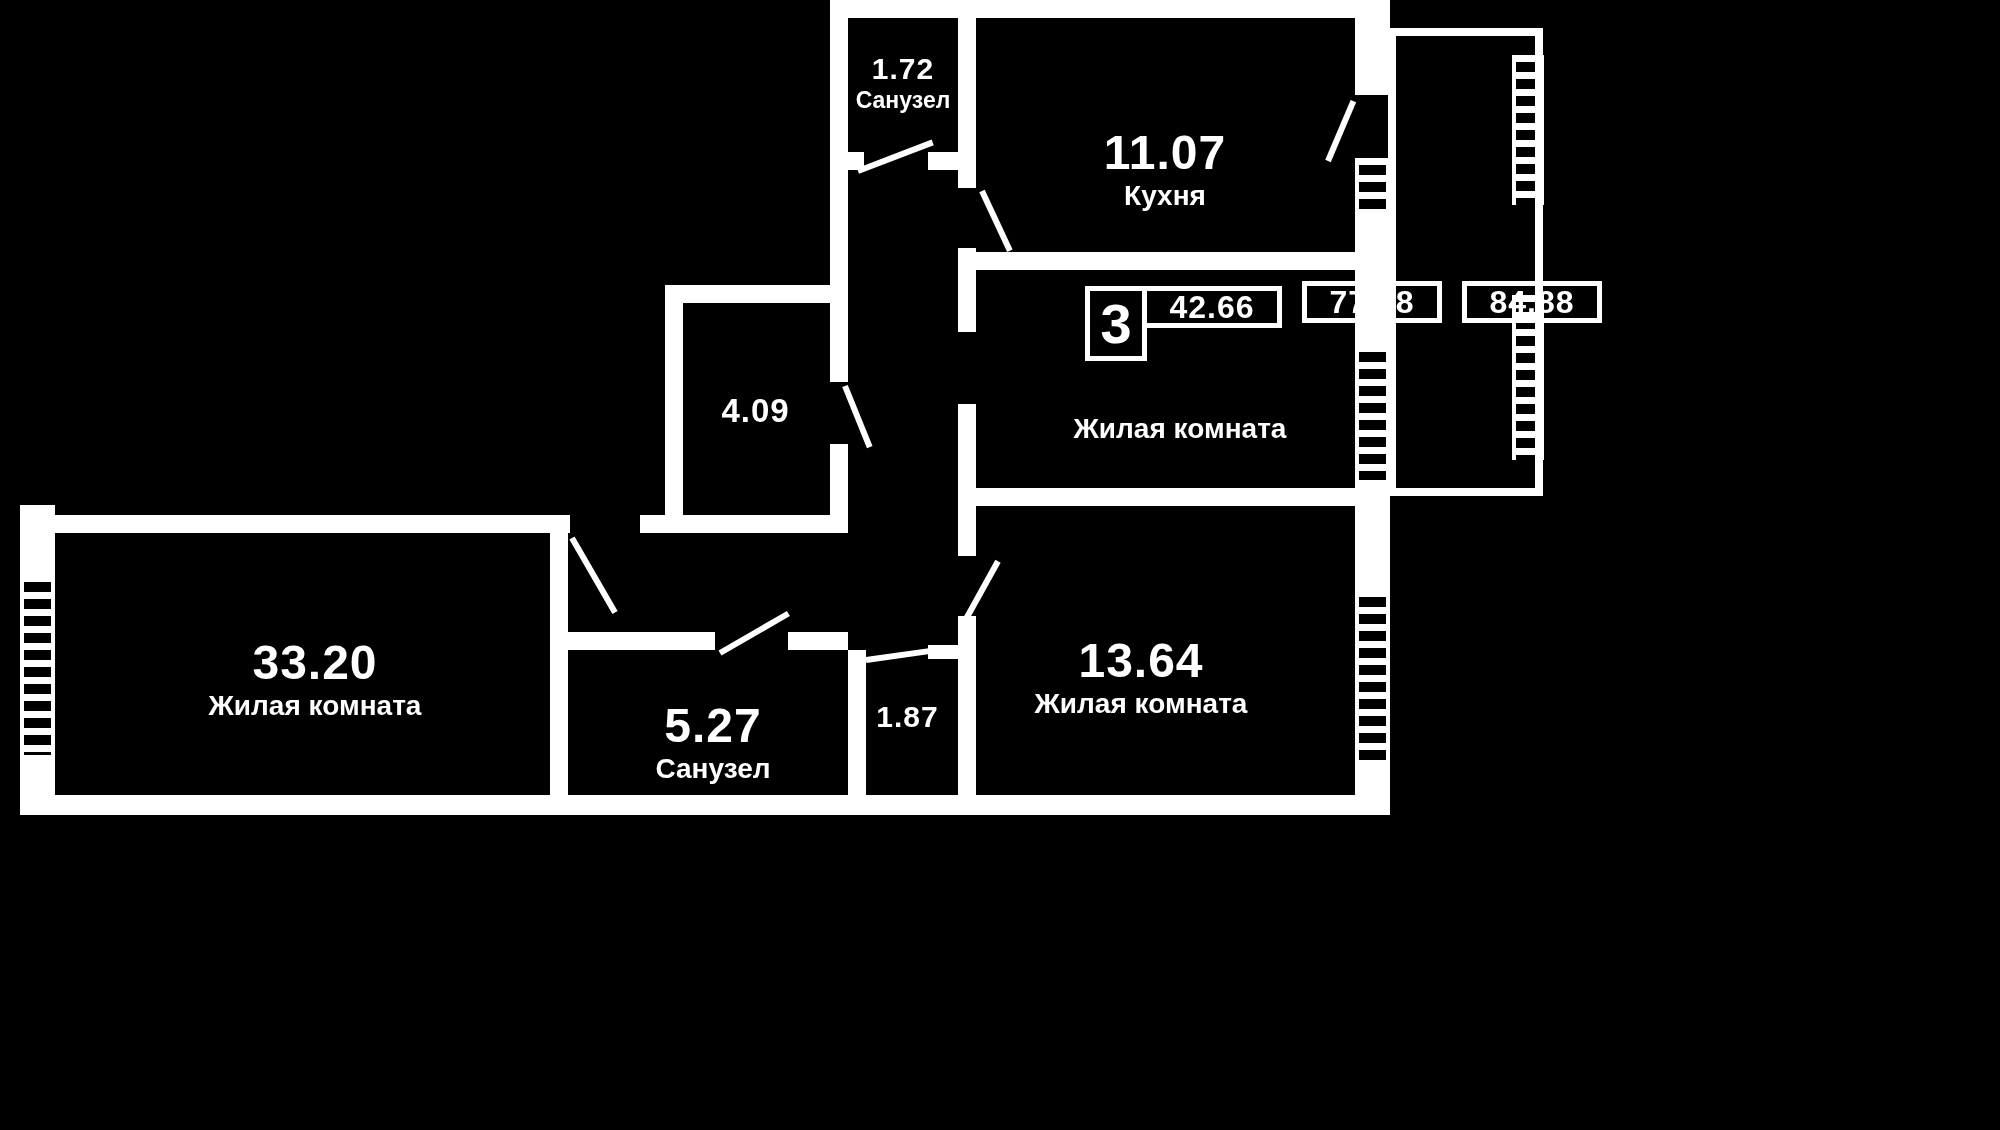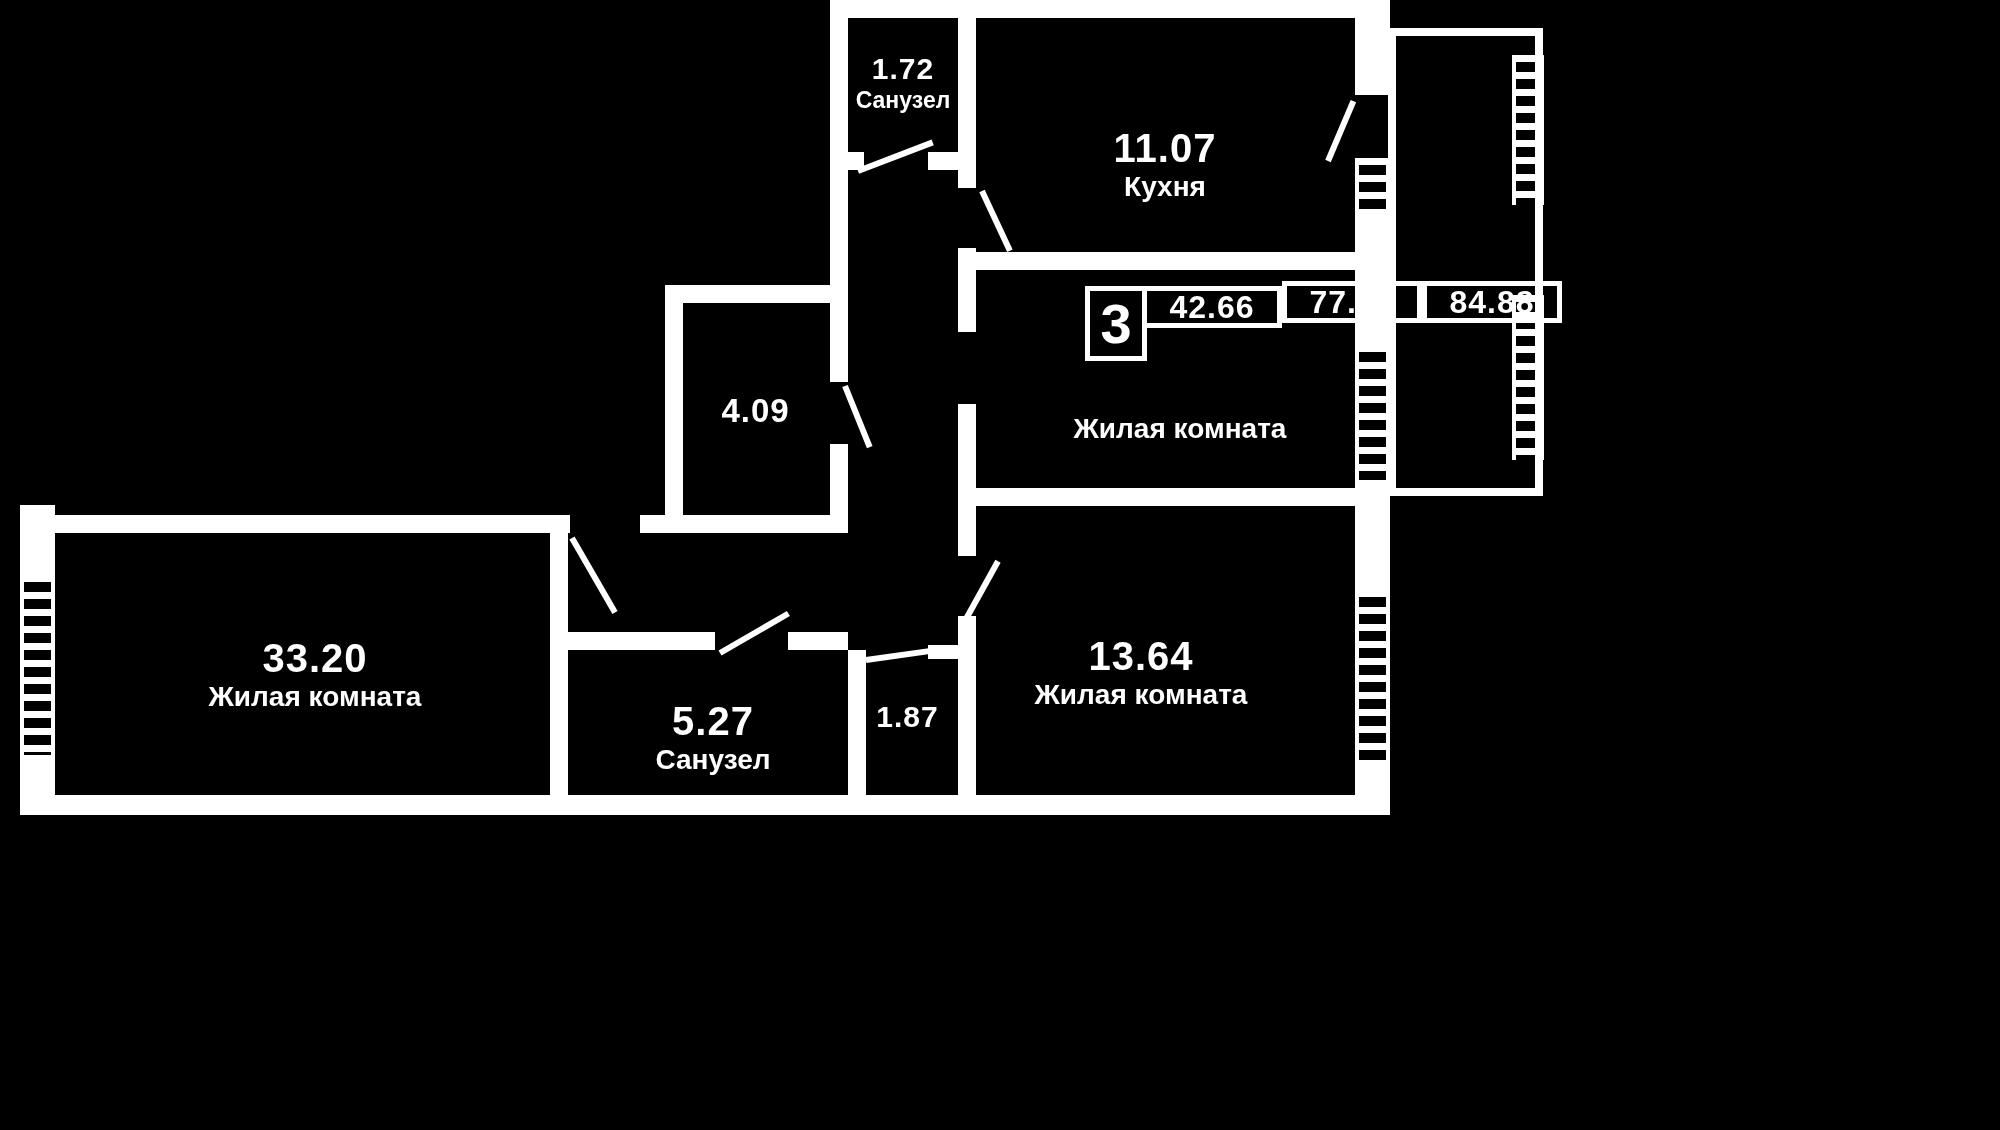--- a/index.html
+++ b/index.html
@@ -18,39 +18,39 @@
   }
   .window.h {
     background:repeating-linear-gradient(to right, #fff 0 7px, transparent 7px 17px);
     border-top:4px solid #fff; border-bottom:4px solid #fff;
   }
   .balcony-outline {
     position:absolute; box-sizing:border-box;
     border:8px solid #fff; background:transparent;
   }
   .room-label { position:absolute; text-align:center; line-height:1.15; }
-  .area  { font-size:40px; font-weight:700; letter-spacing:1px; }
+  .area  { font-size:48px; font-weight:700; letter-spacing:1px; }
   .rname { font-size:28px; font-weight:700; }
   .area.sm  { font-size:30px; }
   .rname.sm { font-size:23px; }
   .area.md  { font-size:33px; }
   .rname.md { font-size:26px; }
   .legend { position:absolute; display:flex; align-items:stretch; }
   .legend-rooms {
     box-sizing:border-box; width:62px; border:5px solid #fff;
     display:flex; align-items:center; justify-content:center;
     font-size:56px; font-weight:700;
   }
   .legend-values { display:flex; flex-direction:row; margin-left:-5px; }
   .legend-value {
     box-sizing:border-box; width:140px; height:42px; border:5px solid #fff;
     display:flex; align-items:center; justify-content:center;
     font-size:32px; font-weight:700; letter-spacing:1px;
   }
-  .legend-value + .legend-value { margin-top:-5px; }
+  .legend-value + .legend-value { margin-top:-5px;margin-left:20px; }
 </style>
 </head>
 <body>
 
 <div class="plan">
 
   <div class="wall" style="left:830px;top:0;width:560px;height:18px"></div>
   <div class="wall" style="left:830px;top:0;width:18px;height:303px"></div>
   <div class="wall" style="left:958px;top:18px;width:18px;height:140px"></div>
   <div class="wall" style="left:848px;top:152px;width:16px;height:18px"></div>

